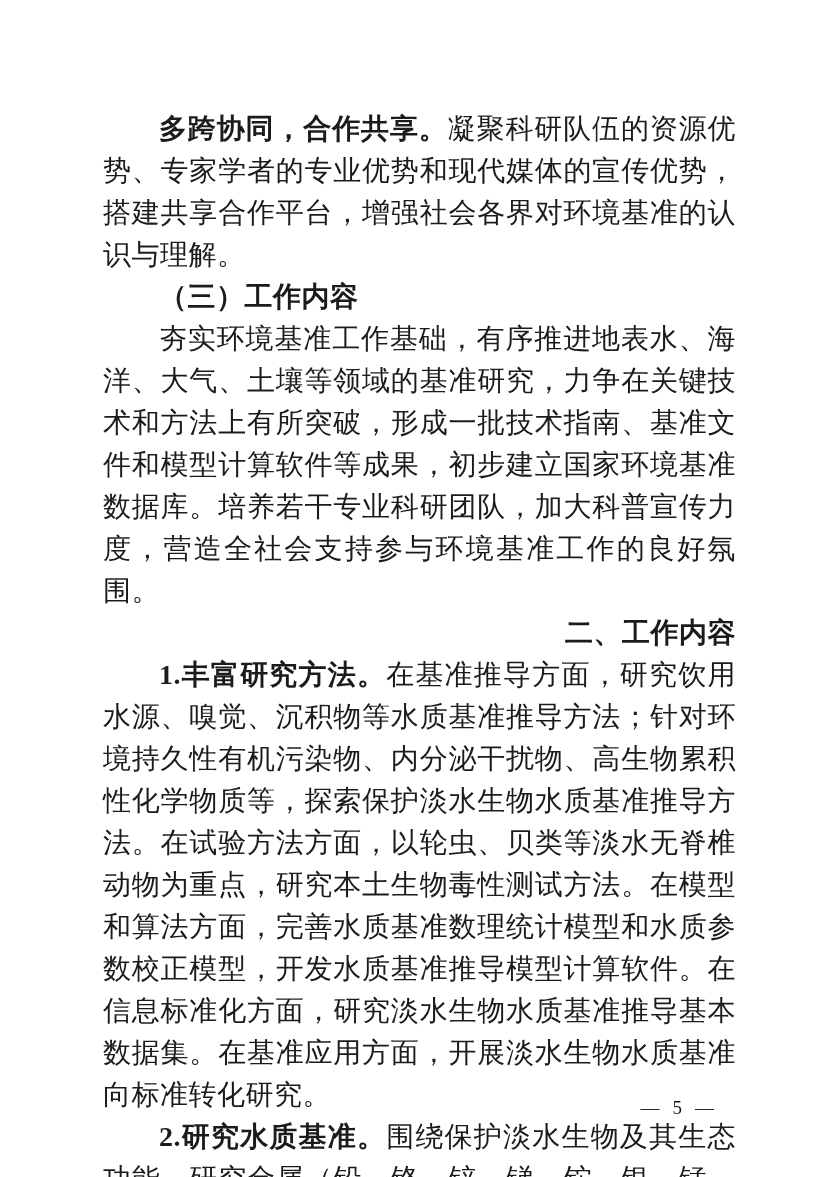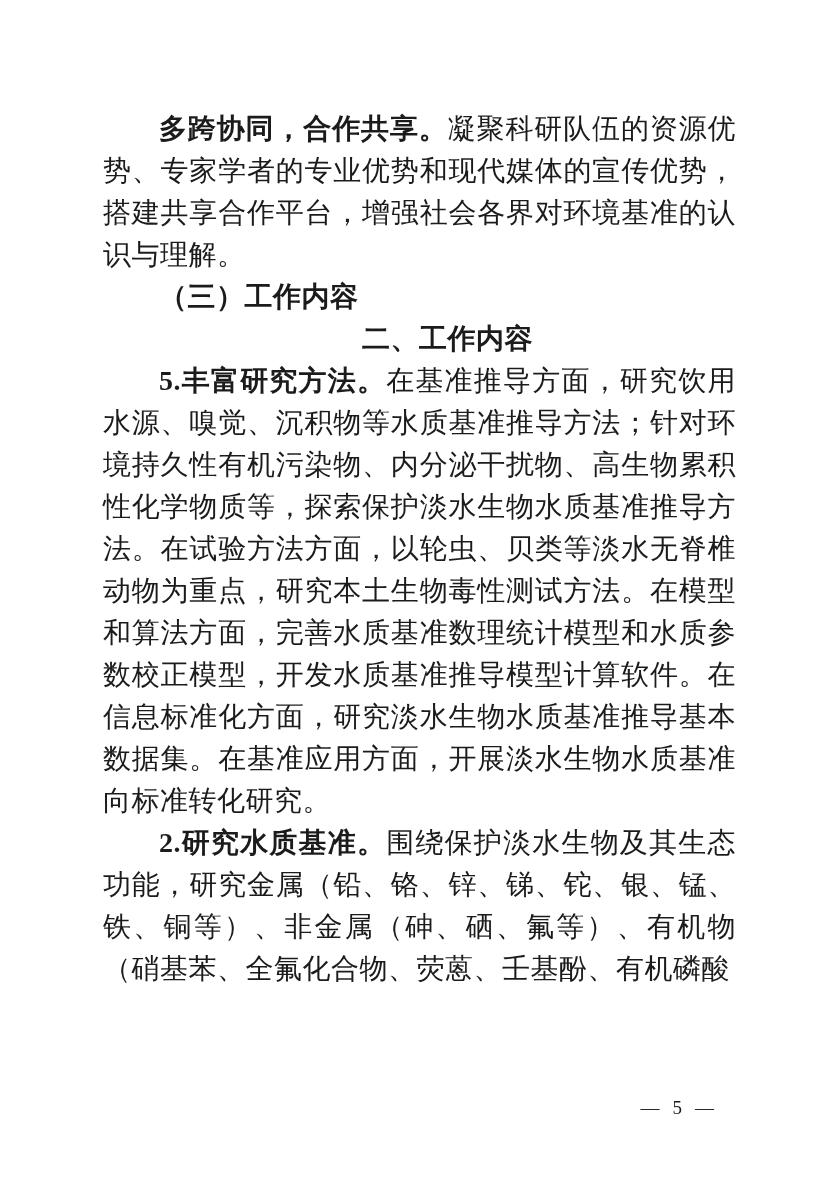--- a/index.html
+++ b/index.html
@@ -43,21 +43,21 @@
     font-weight: bold;
     text-indent: 2em;
     text-align: left;
     font-family: "Liberation Serif", "DejaVu Serif", serif;
   }
   .heading-hei {
     font-size: 28px;
     line-height: 42px;
     font-weight: 600;
     text-indent: 2em;
-    text-align: center;
+    text-align: right;
     font-family: "Liberation Sans", "DejaVu Sans", sans-serif;
   }
   .footer {
     position: absolute;
     right: 102px;
     bottom: 58px;
     color: #1b1b1b;
     font-size: 19px;
     line-height: 22px;
     font-family: "Liberation Serif", "DejaVu Serif", serif;
@@ -77,25 +77,26 @@
 <body>
 
 <div class="page">
 
   <main class="content">
 
     <p class="para"><span class="lead">多跨协同，合作共享。</span><span>凝聚科研队伍的资源优势、专家学者的专业优势和现代媒体的宣传优势，搭建共享合作平台，增强社会各界对环境基准的认识与理解。</span></p>
 
     <h3 class="heading-kai">（三）工作内容</h3>
 
+    <p class="para"><span>夯实环境基准工作基础，有序推进地表水、海洋、大气、土壤等领域的基准研究，力争在关键技术和方法上有所突破，形成一批技术指南、基准文件和模型计算软件等成果，初步建立国家环境基准数据库。培养若干专业科研团队，加大科普宣传力度，营造全社会支持参与环境基准工作的良好氛围。</span></p>
 
     <h2 class="heading-hei">二、工作内容</h2>
 
 
-    <p class="para"><span class="lead">5.丰富研究方法。</span><span>在基准推导方面，研究饮用水源、嗅觉、沉积物等水质基准推导方法；针对环境持久性有机污染物、内分泌干扰物、高生物累积性化学物质等，探索保护淡水生物水质基准推导方法。在试验方法方面，以轮虫、贝类等淡水无脊椎动物为重点，研究本土生物毒性测试方法。在模型和算法方面，完善水质基准数理统计模型和水质参数校正模型，开发水质基准推导模型计算软件。在信息标准化方面，研究淡水生物水质基准推导基本数据集。在基准应用方面，开展淡水生物水质基准向标准转化研究。</span></p>
+    <p class="para"><span class="lead">1.丰富研究方法。</span><span>在基准推导方面，研究饮用水源、嗅觉、沉积物等水质基准推导方法；针对环境持久性有机污染物、内分泌干扰物、高生物累积性化学物质等，探索保护淡水生物水质基准推导方法。在试验方法方面，以轮虫、贝类等淡水无脊椎动物为重点，研究本土生物毒性测试方法。在模型和算法方面，完善水质基准数理统计模型和水质参数校正模型，开发水质基准推导模型计算软件。在信息标准化方面，研究淡水生物水质基准推导基本数据集。在基准应用方面，开展淡水生物水质基准向标准转化研究。</span></p>
 
     <p class="para"><span class="lead">2.研究水质基准。</span><span>围绕保护淡水生物及其生态功能，研究金属（铅、铬、锌、锑、铊、银、锰、铁、铜等）、非金属（砷、硒、氟等）、有机物（硝基苯、全氟化合物、荧蒽、壬基酚、有机磷酸</span></p>
 
   </main>
 
   <footer class="footer">
     <span class="dash">—</span>
     <span class="num">5</span>
     <span class="dash">—</span>
   </footer>

